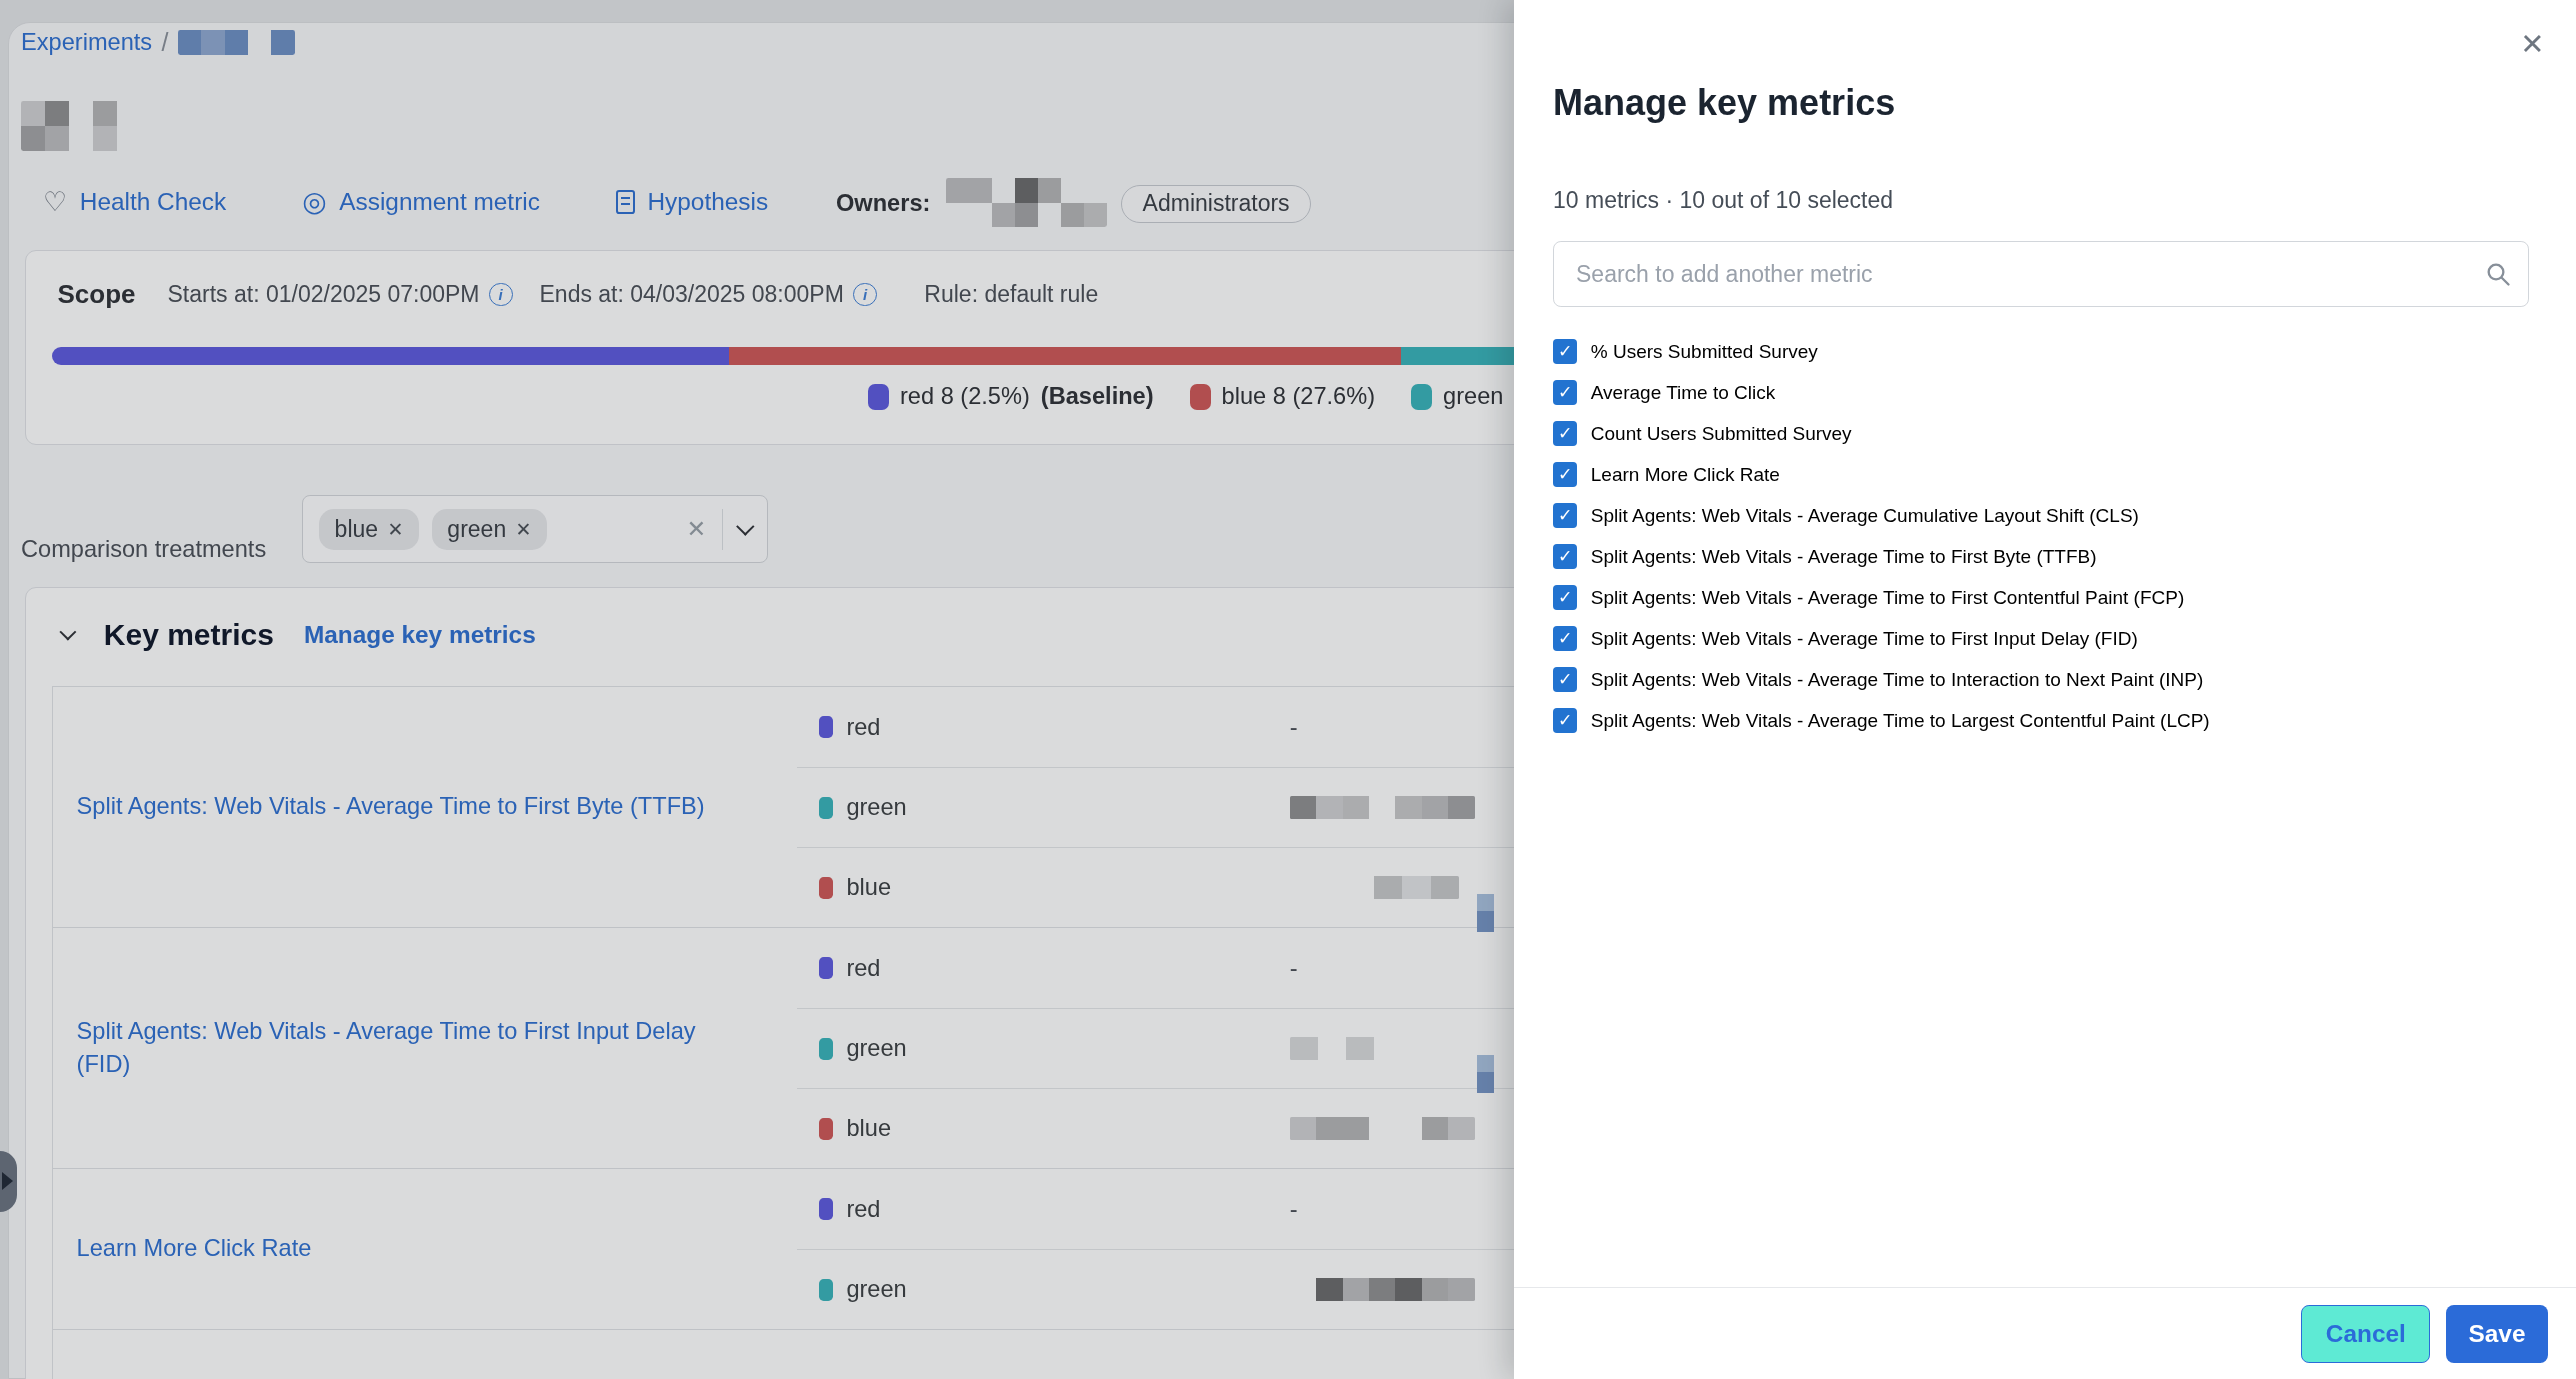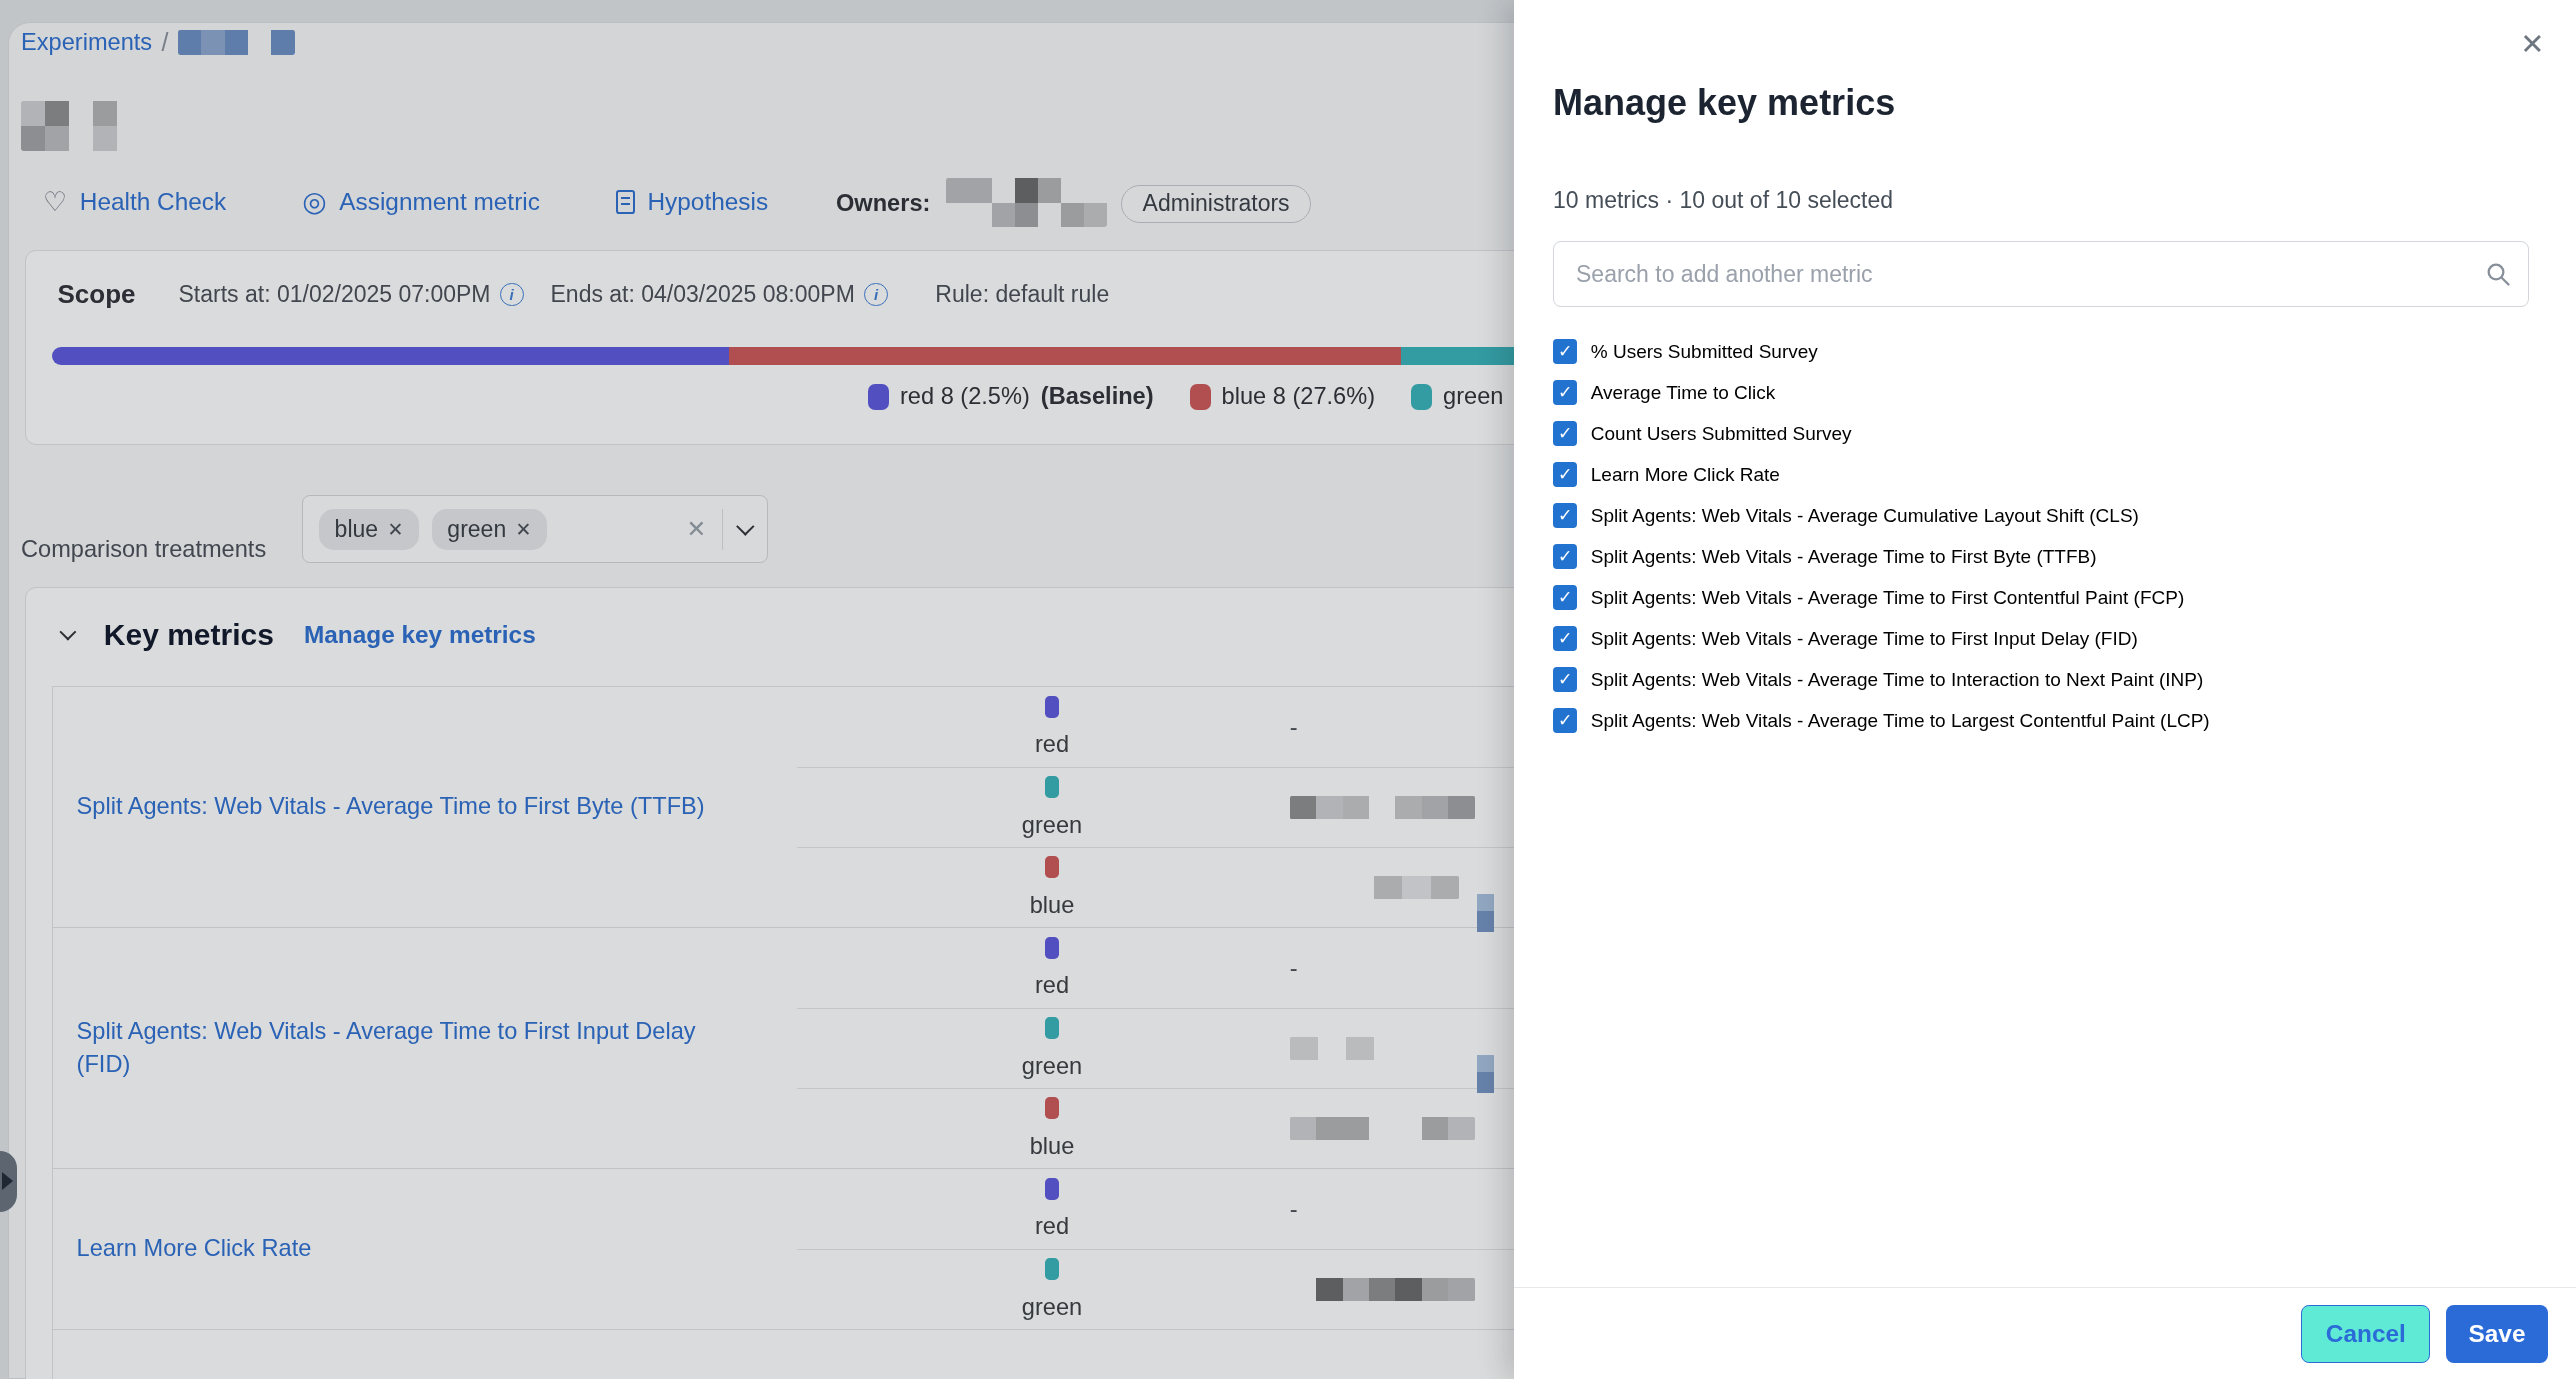--- a/index.html
+++ b/index.html
@@ -32,21 +32,21 @@
 
   .owners { position:absolute; left:836px; top:180px; display:flex; align-items:center; }
   .owners-label { font-size:23.6px; font-weight:700; color:#2f3237; margin-right:15.7px; }
   .owners-redacted { width:161px; height:49px; margin-top:-1.6px; }
   .admin-badge { margin-left:14px; height:38px; line-height:35px; padding:0 20.5px;
     border:1.2px solid #c6cad0; border-radius:19px; font-size:23px; color:#3a3f46; background:#fbfbfc; }
 
   .scope-card { position:absolute; left:25px; top:250px; width:2526px; height:195px;
     background:#fff; border:0.8px solid #e0e2e6; border-radius:11px; }
   .scope-row { position:absolute; left:31.5px; top:28px; display:flex; align-items:center; gap:27px; }
-  .scope-title { font-size:26px; font-weight:700; color:#2f3237; margin-right:16px; }
+  .scope-title { font-size:26px; font-weight:700; color:#2f3237; margin-right:5px; }
   .scope-meta { display:flex; align-items:center; gap:9.4px; font-size:23px; color:#4a4f57; }
   .info-icon { width:23.6px; height:23.6px; border:1.6px solid #3f7fd6; border-radius:50%;
     color:#3f7fd6; font-size:15px; font-weight:700; font-style:italic;
     display:flex; align-items:center; justify-content:center; cursor:pointer; }
   .scope-rule { font-size:23px; color:#4a4f57; margin-left:20.5px; }
   .split-bar { position:absolute; left:26px; top:96px; right:0; height:18px;
     display:flex; border-radius:9.4px 0 0 9.4px; overflow:hidden; }
   .split-bar .seg { height:100%; }
   .legend { position:absolute; left:842px; top:132px; display:flex; gap:36px; align-items:center; }
   .legend-item { display:flex; align-items:center; gap:11px; font-size:23.6px; color:#2f3237; white-space:nowrap; }
@@ -76,21 +76,21 @@
     border:0.8px solid #e0e3e6; border-bottom:none; }
   .km-thead { display:grid; grid-template-columns:744px 488px 1fr; height:42px; align-items:center;
     border-bottom:0.8px solid #dfe2e5; font-size:22px; color:#3a3f46; font-weight:500; }
   .km-thead .th:first-child { padding-left:23.6px; }
   .km-group { display:grid; grid-template-columns:744px 1fr; border-bottom:0.8px solid #dfe2e5; }
   .km-metric-cell { display:flex; align-items:center; padding:0 47px 0 23.6px; }
   .km-metric-link { font-size:23.6px; font-weight:500; color:#2e6fd1; text-decoration:none;
     line-height:1.4; cursor:pointer; }
   .km-row { height:80px; display:grid; grid-template-columns:488px 1fr; align-items:center; }
   .km-row + .km-row { border-top:0.8px solid #e4e6e9; }
-  .km-treatment { display:flex; align-items:center; gap:13.4px; padding-left:22px;flex-direction:column; }
+  .km-treatment { display:flex; align-items:center; gap:13.4px; padding-left:22px; }
   .km-swatch { width:14px; height:22px; border-radius:4.7px; }
   .km-tlabel { font-size:23.6px; color:#3c4043; }
   .km-direction { position:relative; padding-left:4.7px; font-size:23.6px; color:#4a4f57; height:100%;
     display:flex; align-items:center; }
   .dir-mosaic { height:23.6px; border-radius:1.6px; }
   .dir-chip { position:absolute; left:192px; top:46px; width:17.3px; height:38px;
     background:linear-gradient(#a9c0de 0 45%, #7594c4 45% 100%); }
 
   .edge-handle { position:absolute; left:0; top:1151px; width:17.3px; height:61px;
     background:#6a7380; border-radius:0 31px 31px 0; cursor:pointer; }

